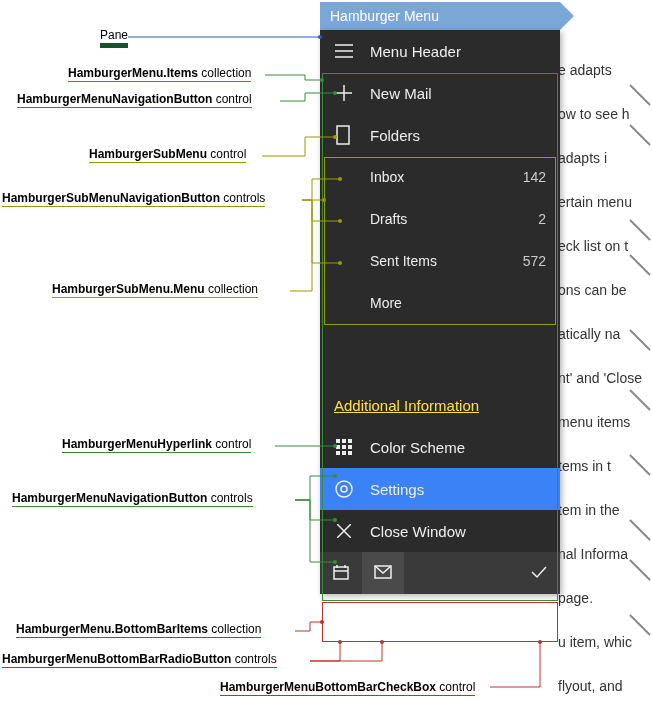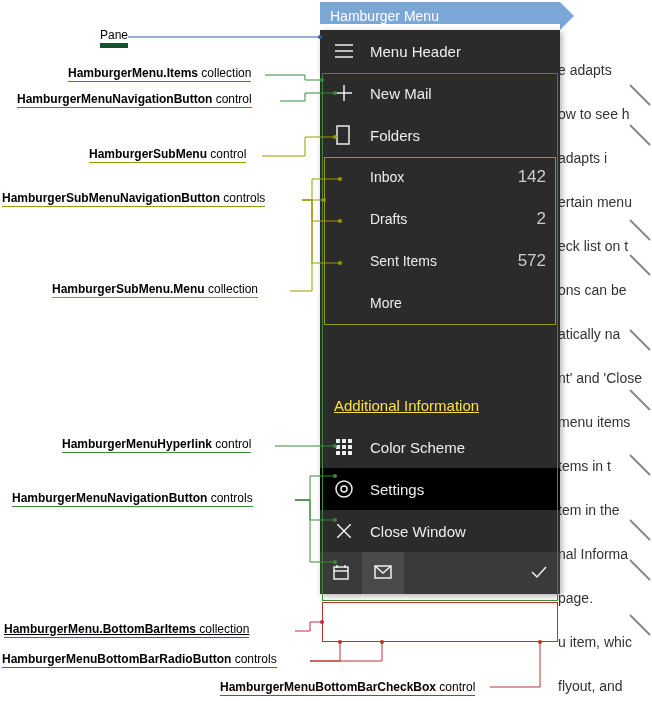--- a/index.html
+++ b/index.html
@@ -10,21 +10,21 @@
     background: #fff;
     position: relative;
     overflow: hidden;
   }
   .stage { position: relative; width: 652px; height: 701px; }
 
   
   .title-banner {
     position: absolute;
     left: 320px; top: 2px;
-    height: 22px;
+    height: 28px;
     width: 240px;
     background: #7aa7d6;
     color: #fff;
     font-size: 14px;
     line-height: 28px;
     padding-left: 10px;
     font-weight: 400;
   }
   .title-banner::after {
     content: "";
@@ -60,31 +60,31 @@
   }
   .menu-row .lbl { flex: 1; white-space: nowrap; }
   .submenu-row {
     height: 42px;
     display: flex;
     align-items: center;
     padding: 0 14px 0 50px;
     font-size: 14px;
   }
   .submenu-row .lbl { flex: 1; }
-  .submenu-row .badge { font-size: 17px; color: #ccc; }
+  .submenu-row .badge { font-size: 14px; color: #ccc; }
   .hyperlink-row {
     height: 42px;
     display: flex;
     align-items: center;
     padding: 0 14px;
     color: #fde047;
     text-decoration: underline;
     font-size: 15px;
   }
-  .settings-row { background: #000000; }
+  .settings-row { background: #3b82f6; }
   .spacer-row { height: 60px; }
 
   
   .bottom-bar {
     height: 42px;
     background: #3a3a3a;
     display: flex;
     align-items: center;
     position: relative;
   }
@@ -316,21 +316,21 @@
 </div>
 <div class="callout" style="left:52px; top:282px;">
   <span class="u-olive"><b>HamburgerSubMenu.Menu</b><span> collection</span></span>
 </div>
 <div class="callout" style="left:62px; top:437px;">
   <span class="u-green"><b>HamburgerMenuHyperlink</b><span> control</span></span>
 </div>
 <div class="callout" style="left:12px; top:491px;">
   <span class="u-green"><b>HamburgerMenuNavigationButton</b><span> controls</span></span>
 </div>
-<div class="callout" style="left:4px; top:622px;text-decoration:underline;">
+<div class="callout" style="left:16px; top:622px;">
   <span class="u-red"><b>HamburgerMenu.BottomBarItems</b><span> collection</span></span>
 </div>
 <div class="callout" style="left:2px; top:652px;">
   <span class="u-red"><b>HamburgerMenuBottomBarRadioButton</b><span> controls</span></span>
 </div>
 <div class="callout" style="left:220px; top:680px;">
   <span class="u-red"><b>HamburgerMenuBottomBarCheckBox</b><span> control</span></span>
 </div>
 
 <svg class="leaders">

